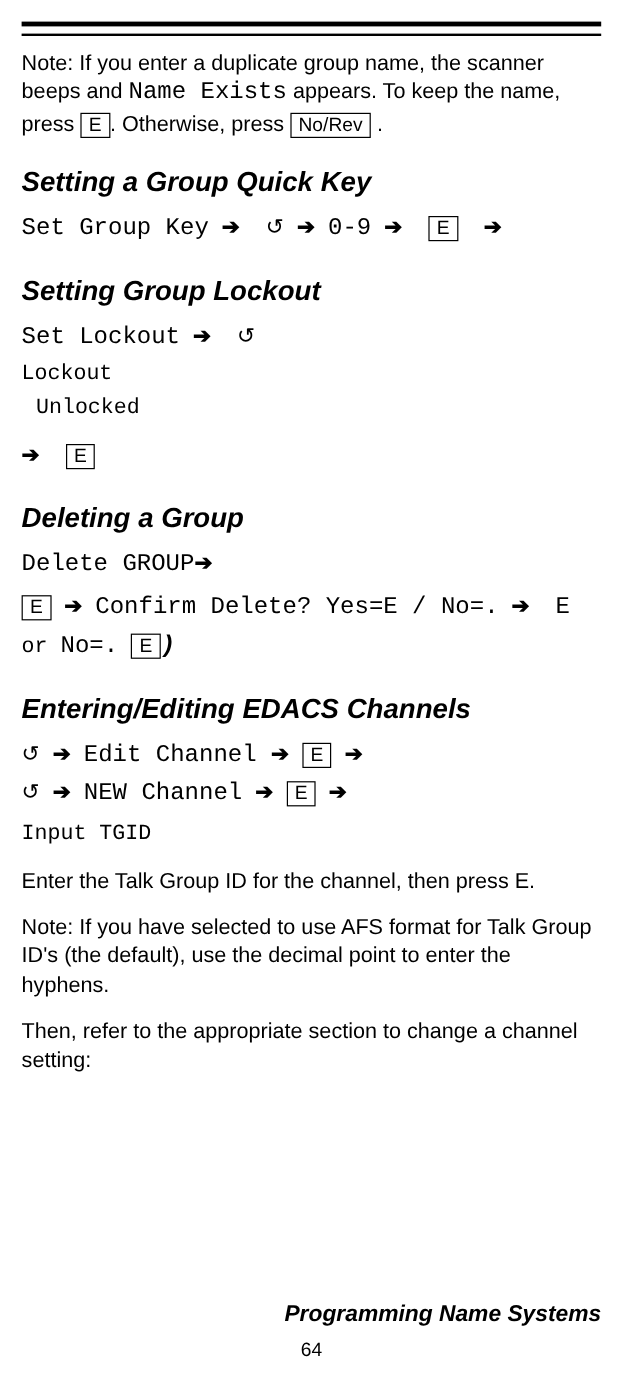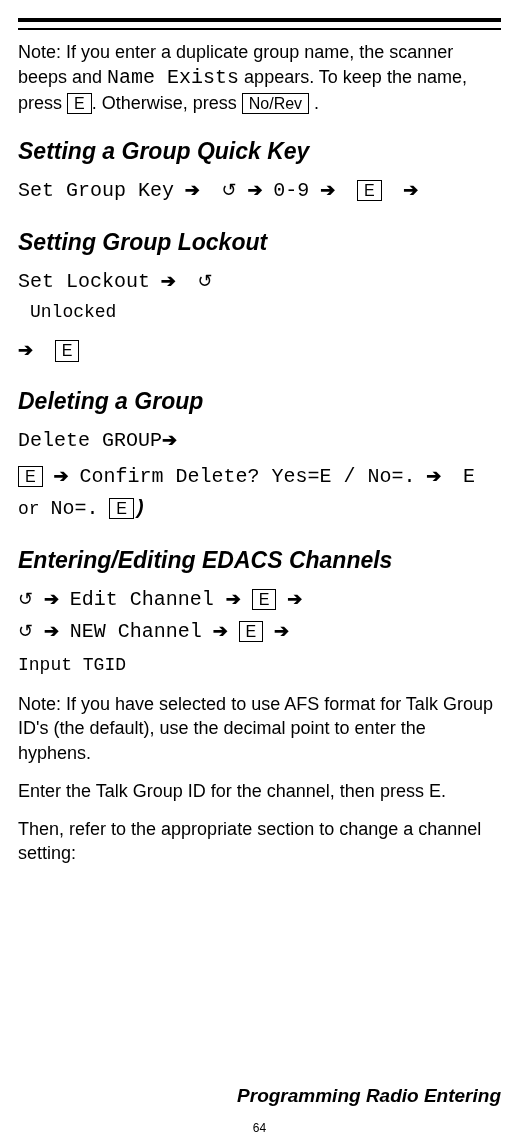--- a/index.html
+++ b/index.html
@@ -17,21 +17,21 @@
   .body-text{font-size:18px;line-height:1.35;margin:0 0 14px 0}
   .mono{font-family:"Courier New",monospace;font-size:20px}
   .key{display:inline-block;border:1.5px solid #000;padding:0 6px;font-family:Arial,sans-serif;font-size:16px;line-height:1.2;vertical-align:baseline}
   .h2{font-style:italic;font-weight:bold;font-size:23px;margin:22px 0 10px 0}
   .seq{font-family:"Courier New",monospace;font-size:18px;line-height:1.6;margin:0 0 6px 0}
   .arrow{font-family:Arial,sans-serif;font-size:18px;font-weight:bold}
   .dial{font-family:Arial,sans-serif;font-size:18px}
   ul.bul{margin:6px 0 0 0;padding-left:28px}
   ul.bul li{font-size:18px;line-height:1.35;margin-bottom:10px}
   .footer-title{position:absolute;bottom:40px;right:18px;font-weight:bold;font-style:italic;font-size:19px}
-  .page-num{position:absolute;bottom:12px;left:0;right:0;text-align:center;font-size:12px}
+  .page-num{position:absolute;bottom:12px;left:0;right:0;text-align:center;font-size:16px}
 </style>
 </head>
 <body>
 
 <div class="page">
 
   <div class="rule-thick"></div>
   <div class="rule-thin"></div>
 
   <p class="body-text">
@@ -49,20 +49,21 @@
     <span class="key">E</span>&nbsp;
     <span class="arrow">➔</span>
   </p>
 
   <div class="h2">Setting Group Lockout</div>
   <p class="seq" style="margin-bottom:0">
     <span class="mono">Set Lockout</span>
     <span class="arrow">➔</span>&nbsp;
     <span class="dial">↺</span>
   </p>
+  <p class="seq mono" style="margin:0">Lockout</p>
   <p class="seq mono" style="margin:0 0 10px 12px">Unlocked</p>
   <p class="seq">
     <span class="arrow">➔</span>&nbsp;
     <span class="key">E</span>
   </p>
 
   <div class="h2">Deleting a Group</div>
   <p class="seq" style="margin-bottom:4px">
     <span class="mono">Delete GROUP</span><span class="arrow">➔</span>
   </p>
@@ -89,20 +90,20 @@
   <p class="seq" style="margin-bottom:3px">
     <span class="dial">↺</span>
     <span class="arrow">➔</span>
     <span class="mono">NEW Channel</span>
     <span class="arrow">➔</span>
     <span class="key">E</span>
     <span class="arrow">➔</span>
   </p>
   <p class="seq mono" style="margin-bottom:12px">Input TGID</p>
 
+  <p class="body-text">Enter the Talk Group ID for the channel, then press E.</p>
   <p class="body-text">Note: If you have selected to use AFS format for Talk Group ID's (the default), use the decimal point to enter the hyphens.</p>
-  <p class="body-text">Enter the Talk Group ID for the channel, then press E.</p>
   <p class="body-text" style="margin-bottom:6px">Then, refer to the appropriate section to change a channel setting:</p>
 
 
-  <div class="footer-title">Programming Radio Entering</div>
+  <div class="footer-title">Programming Name Systems</div>
   <div class="page-num">64</div>
 </div>
 
 </body></html>

